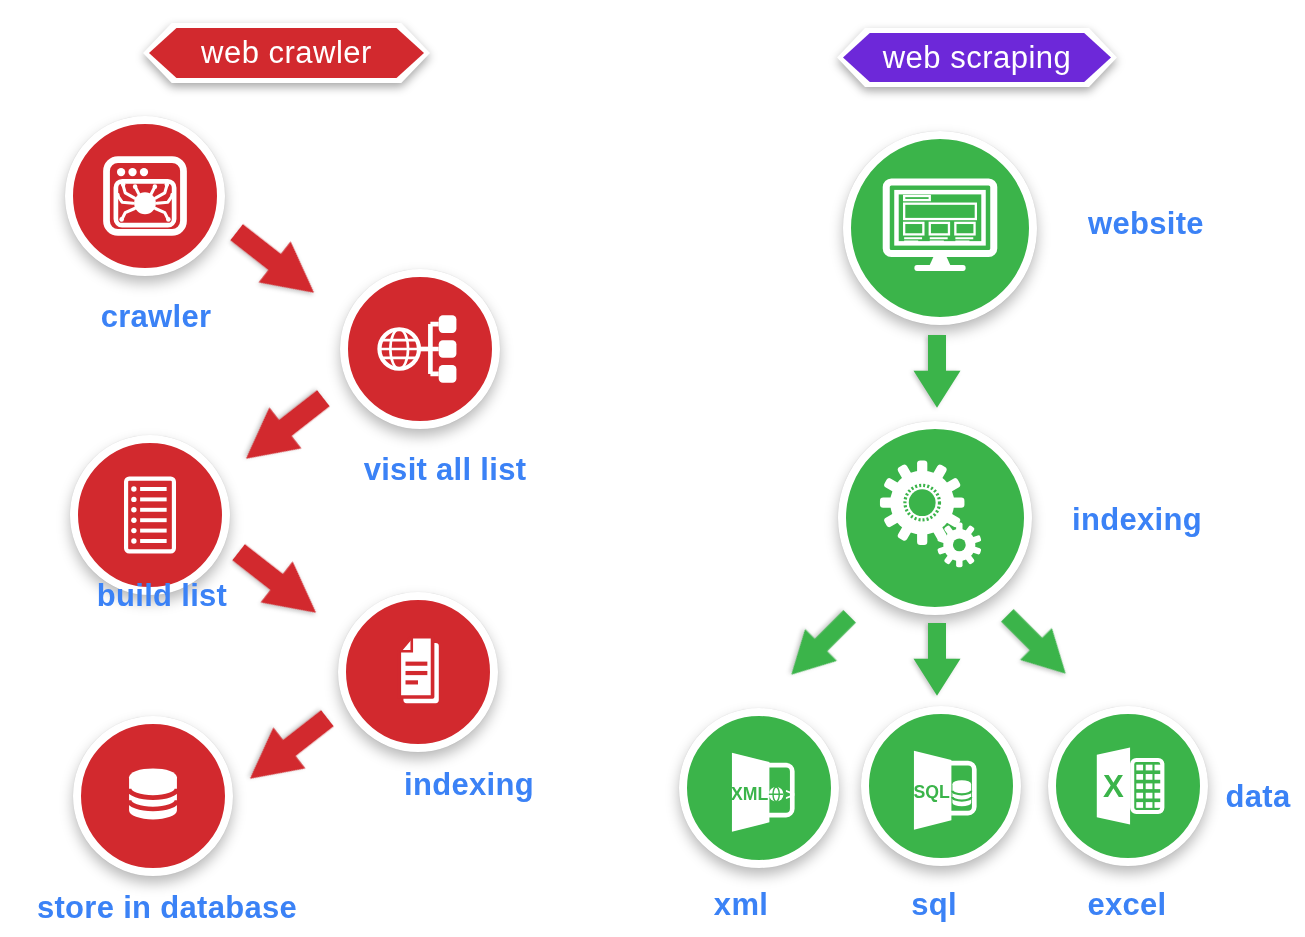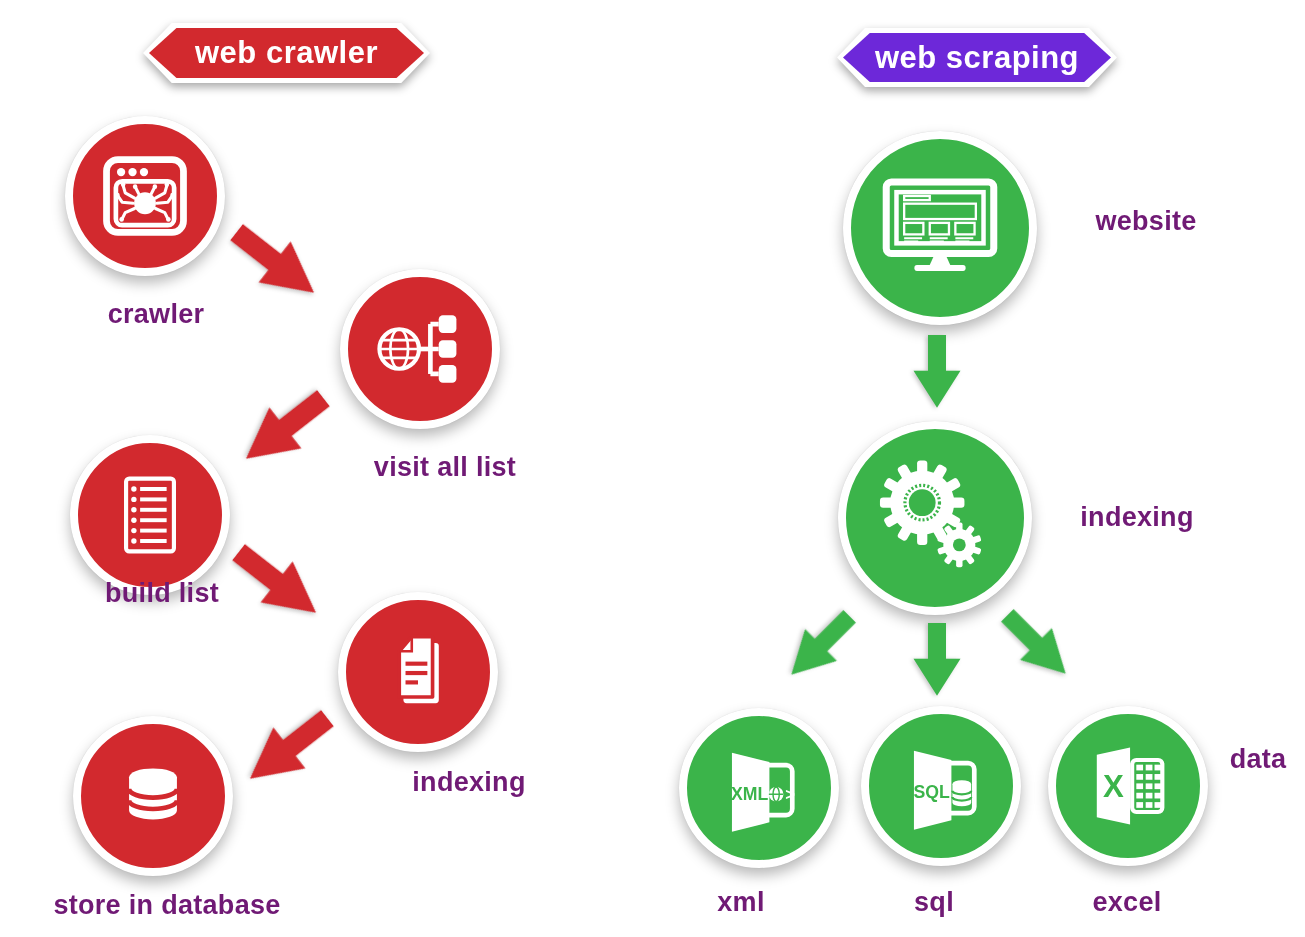--- a/index.html
+++ b/index.html
@@ -18,21 +18,21 @@
   .banner .shape-outer{
     width:100%;height:100%;
     background:#ffffff;
     clip-path:polygon(0% 50%, 10% 0%, 90% 0%, 100% 50%, 90% 100%, 10% 100%);
     position:relative;
   }
   .banner .shape-inner{
     position:absolute;left:6px;right:6px;top:5px;bottom:5px;
     clip-path:polygon(0% 50%, 10% 0%, 90% 0%, 100% 50%, 90% 100%, 10% 100%);
     display:flex;align-items:center;justify-content:center;
-    color:#ffffff;font-size:31px;font-weight:700;letter-spacing:.5px;
+    color:#ffffff;font-size:31px;font-weight:400;letter-spacing:.5px;
     white-space:nowrap;
   }
   .banner.red  .shape-inner{background:#d2292e;}
   .banner.green .shape-inner{background:#6d28d9;}
 
   
   .node{
     position:absolute;border-radius:50%;
     border:8px solid #ffffff;
     box-shadow:0 7px 14px rgba(0,0,0,.28), 0 0 1px rgba(0,0,0,.15);
@@ -41,21 +41,21 @@
   }
   .node.red  {background:#d2292e;color:#d2292e;width:160px;height:160px;}
   .node.green{background:#3bb44a;color:#3bb44a;width:160px;height:160px;}
   .node.green.big{width:194px;height:194px;}
   .node svg{display:block;}
 
   
   .lbl{
     position:absolute;
     transform:translateX(-50%);
-    font-size:27px;font-weight:700;color:#701a75;
+    font-size:31px;font-weight:700;color:#3b82f6;
     white-space:nowrap;letter-spacing:.3px;
   }
 
   
   .arrow{position:absolute;filter:drop-shadow(1px 2px 2px rgba(0,0,0,.22));}
   .arrow svg{display:block;width:100%;height:100%;}
   .arrow.red svg path{fill:#d2292e;}
   .arrow.green svg path{fill:#3bb44a;}
 </style>
 </head>
@@ -331,15 +331,15 @@
         <rect x="58" y="65.5" width="6.5" height="5.5"></rect>
           <rect x="67" y="65.5" width="6.5" height="5.5"></rect>
           <rect x="75.5" y="65.5" width="6.5" height="5.5"></rect>
       </g>
       <polygon points="20,20 52,13 52,87 20,80" fill="#fff"></polygon>
       <text x="36" y="61" text-anchor="middle" font-family="Liberation Sans, sans-serif" font-size="30" font-weight="bold" fill="currentColor">X</text>
     </svg>
   </div>
   <div class="lbl" style="left:1127px;top:887px;">excel</div>
 
-  <div class="lbl" style="left:1258px;top:744px;">data</div>
+  <div class="lbl" style="left:1258px;top:779px;">data</div>
 
 </div>
 
 </body></html>

